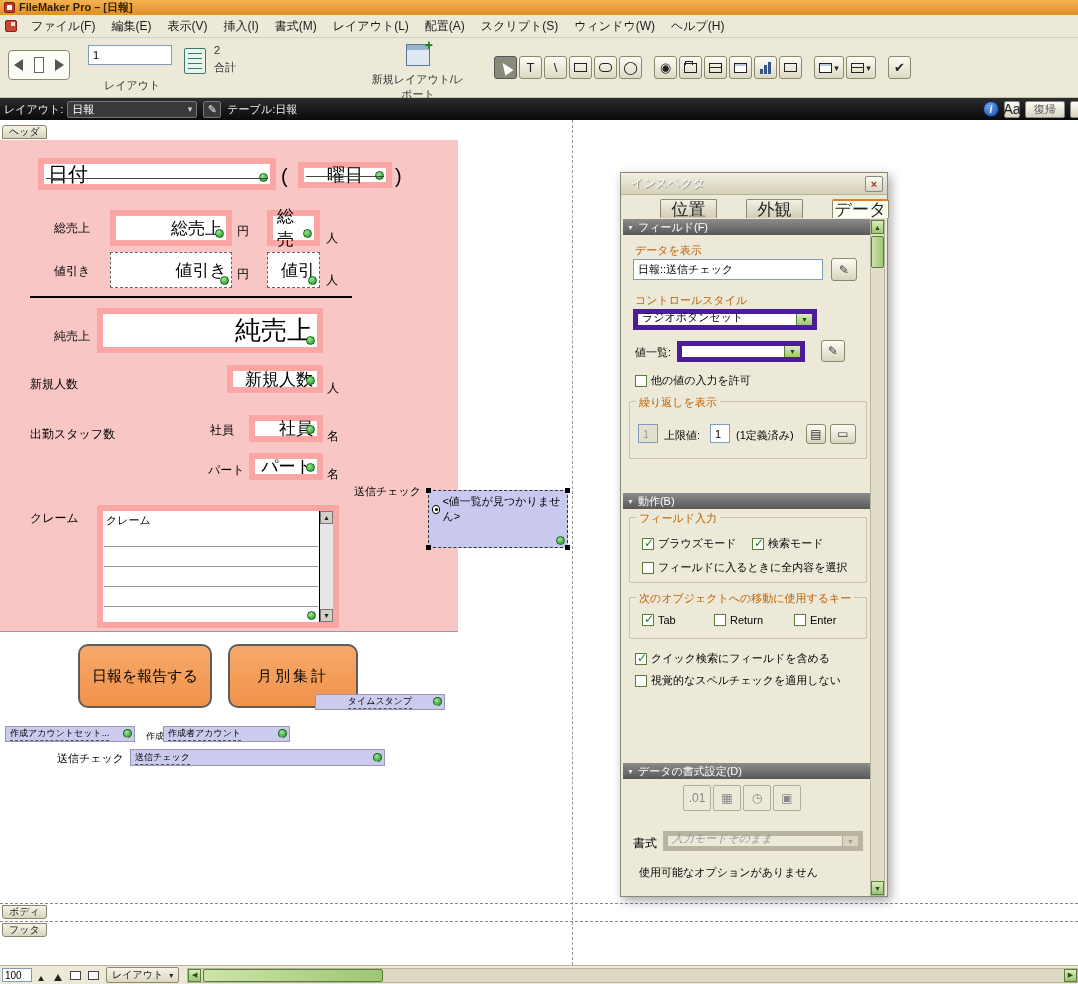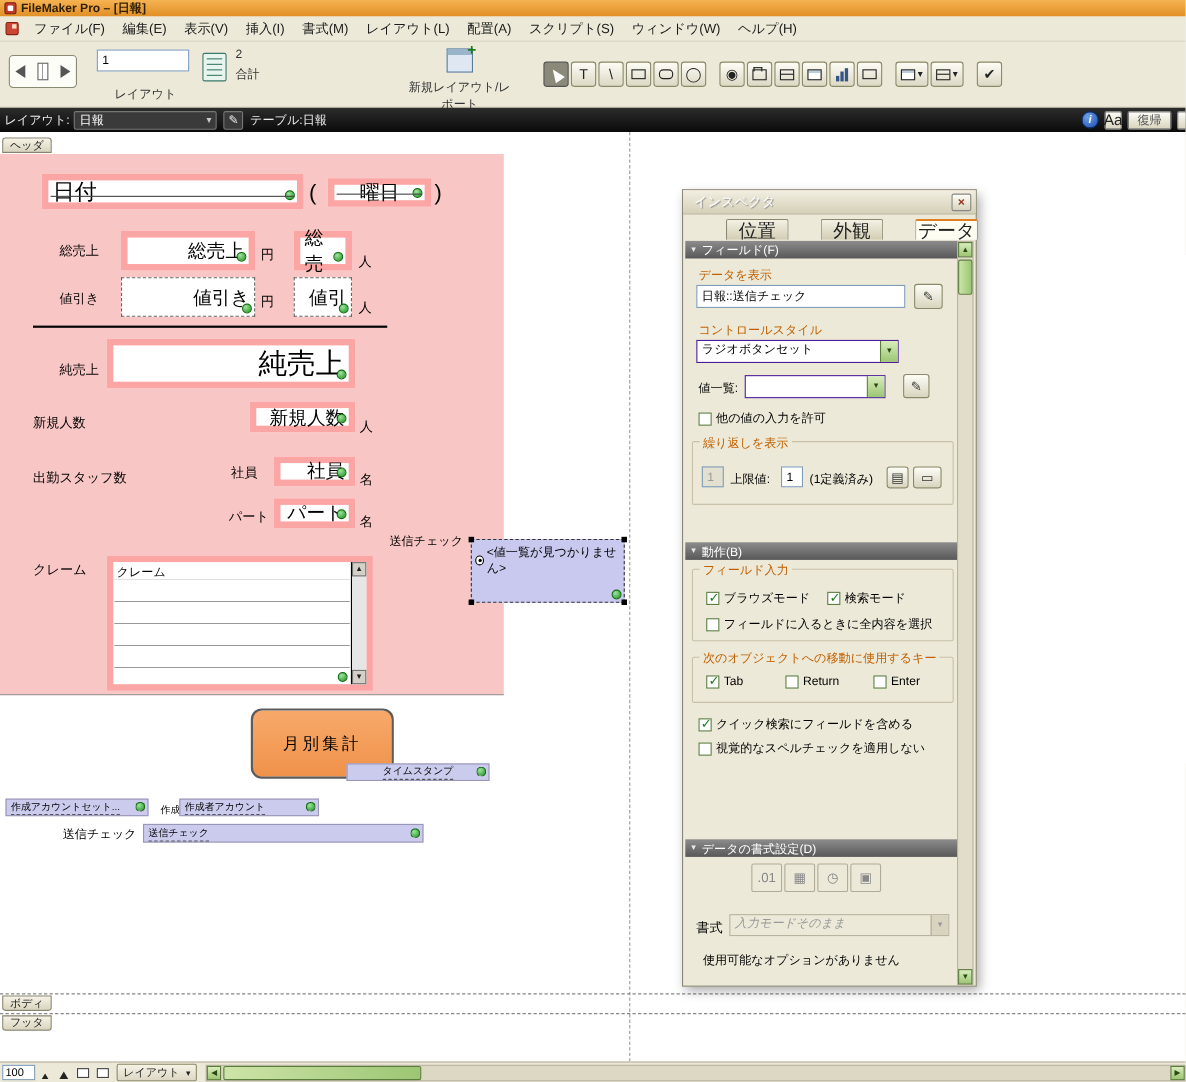--- a/index.html
+++ b/index.html
@@ -126,21 +126,21 @@
     font-size:17px; display:flex; align-items:center; justify-content:center; color:#222; border-radius:2px 2px 0 0; margin-right:2px;margin-left:27px; }
   .itab.active { background:#fdfdf2; border-top:2px solid #e08020; }
   .sechead { position:absolute; left:2px; width:248px; height:16px; background:linear-gradient(#8c8c8c,#585858);
     color:#fff; font-size:11px; display:flex; align-items:center; padding-left:4px; }
   .sechead::before { content:"▼"; font-size:7px; margin-right:4px; color:#e8e8e8; }
   .olabel { position:absolute; font-size:11px; color:#c06000; }
   .ibox { position:absolute; background:#fff; border:1px solid #7f9db9; font-size:11px; color:#000;
     display:flex; align-items:center; padding:0 4px; }
   .xbtn { position:absolute; background:linear-gradient(#fdfdf6,#d8d4be); border:1px solid #8a8a6a; border-radius:3px;
     font-size:12px; color:#333; display:flex; align-items:center; justify-content:center; }
-  .combo { position:absolute; background:#fff; border:1px solid #4c1d95; display:flex; align-items:flex-start; }
+  .combo { position:absolute; background:#fff; border:5px solid #4c1d95; display:flex; align-items:flex-end; }
   .combo .cval { flex:1; font-size:11px; padding:0 4px; color:#000; white-space:nowrap; overflow:hidden; }
   .combo .arrowbtn { width:16px; align-self:stretch; background:linear-gradient(#d9edbc,#9cc674); border-left:1px solid #5a7d3c;
     display:flex; align-items:center; justify-content:center; }
   .combo .arrowbtn::after { content:"▼"; font-size:7px; color:#2a4a14; }
   .combo.disabled { background:#ece9d8; border-color:#b8b4a0; }
   .combo.disabled .cval { color:#999;font-style:italic; }
   .combo.disabled .arrowbtn { background:#d8d4c0; border-left-color:#b0ac98; }
   .combo.disabled .arrowbtn::after { color:#999; }
   .cb { position:absolute; display:inline-flex; align-items:center; gap:4px; font-size:11px; color:#000; }
   .cb .box { width:12px; height:12px; background:#fff; border:1px solid #5a7d3c; position:relative; flex:none; }
@@ -370,20 +370,21 @@
         <span class="radioglyph"></span>
         <span>&lt;値一覧が見つかりません&gt;</span>
       </span>
       <span class="badge"></span>
       <span class="handle" style="left:-3px; top:-3px;"></span>
       <span class="handle" style="right:-3px; top:-3px;"></span>
       <span class="handle" style="left:-3px; bottom:-3px;"></span>
       <span class="handle" style="right:-3px; bottom:-3px;"></span>
     </div>
 
+    <button class="formbtn" style="left:78px; top:524px; width:134px; height:64px;">日報を報告する</button>
     <button class="formbtn" style="left:228px; top:524px; width:130px; height:64px; letter-spacing:3px;">月別集計</button>
 
     <div class="pfld" style="left:5px; top:606px; width:130px; height:16px;">
       <span>作成アカウントセット...</span>
       <span class="badge" style="bottom:3px;"></span>
     </div>
     <span class="xslabel" style="left:146px; top:610px;">作成者</span>
     <div class="pfld" style="left:163px; top:606px; width:127px; height:16px;">
       <span>作成者アカウント</span>
       <span class="badge" style="bottom:3px;"></span>

